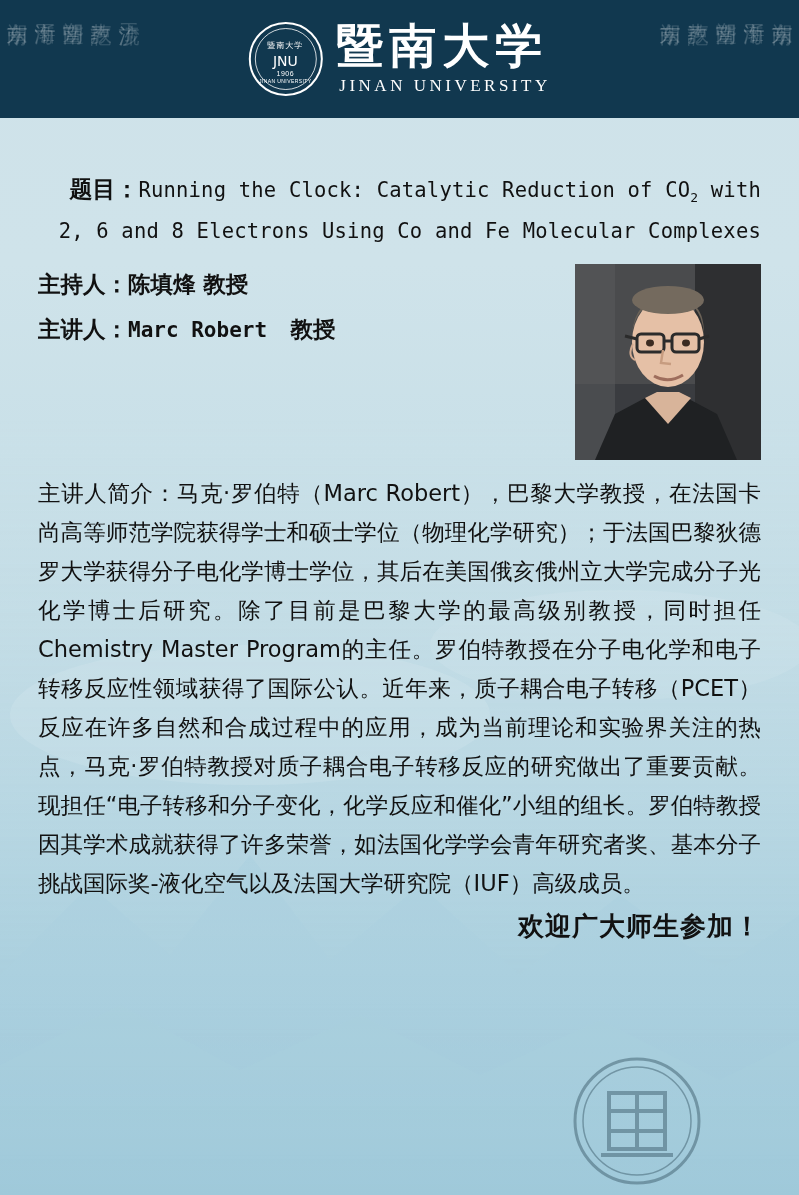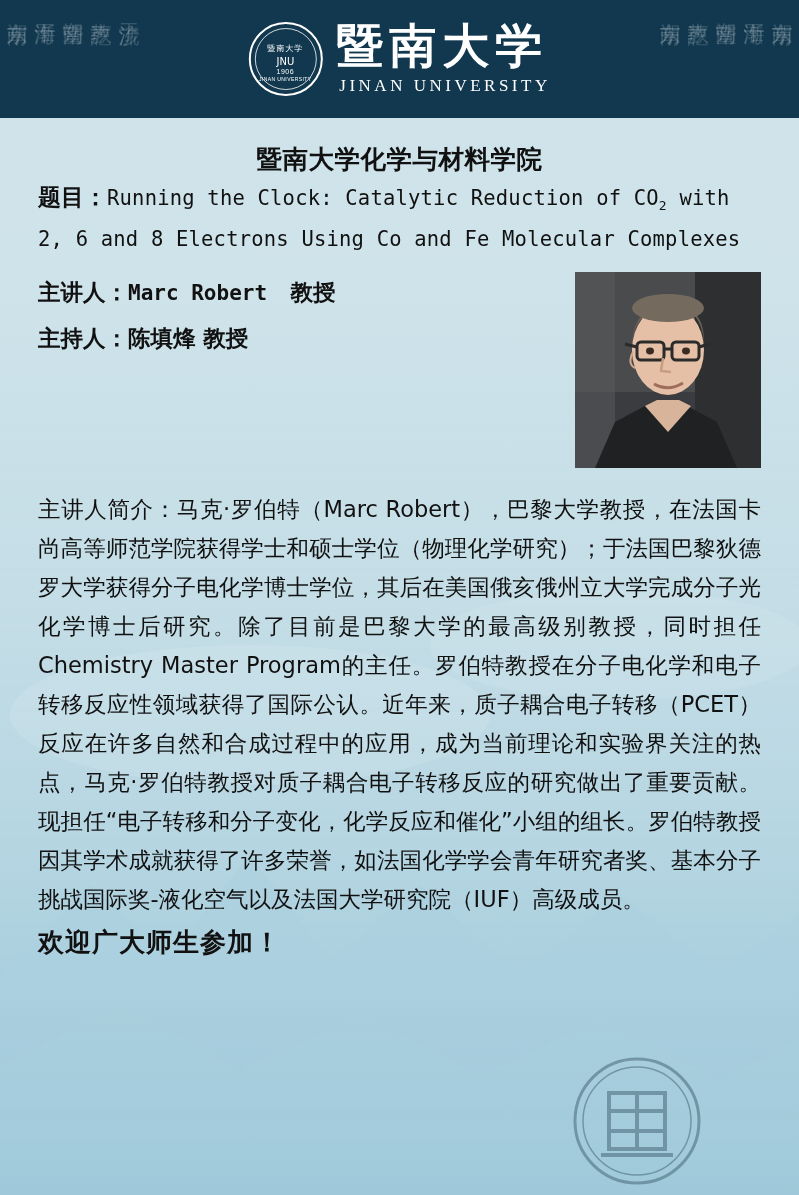--- a/index.html
+++ b/index.html
@@ -98,21 +98,21 @@
     border-radius: 50%;
     border: 1px solid rgba(255,255,255,0.8);
   }
   .logo-seal .seal-top {
     font-size: 8px;
     letter-spacing: 1px;
     margin-top: 6px;
     font-family: "DejaVu Sans", sans-serif;
   }
   .logo-seal .seal-mid {
-    font-size: 10px;
+    font-size: 14px;
     margin: 2px 0 1px;
     font-family: "DejaVu Sans", sans-serif;
   }
   .logo-seal .seal-year {
     font-size: 7px;
     letter-spacing: 0.5px;
   }
   .logo-seal .seal-bottom {
     font-size: 5.5px;
     letter-spacing: 0.4px;
@@ -147,24 +147,25 @@
     font-family: "DejaVu Sans", sans-serif;
     font-weight: bold;
     color: #111;
     font-size: 25.5px;
     line-height: 38px;
     letter-spacing: 0.5px;
   }
   .org-title .line2 { display: block; }
 
   .topic {
-    margin-top: 3px;
+    margin-top: 33px;
     font-size: 23px;
     line-height: 33px;
     color: #111;
+    text-align: right;
   }
   .topic .lbl {
     font-family: "DejaVu Sans", sans-serif;
     font-weight: bold;
   }
   .topic .en {
     font-family: "DejaVu Sans Mono", monospace;
     font-size: 20.5px;
     letter-spacing: 0.2px;
   }
@@ -194,33 +195,33 @@
     line-height: 45px;
     white-space: nowrap;
   }
   .meta-row .val-mono {
     font-family: "DejaVu Sans Mono", monospace;
     font-weight: bold;
     font-size: 21px;
   }
 
   .bio {
-    margin-top: 24px;
+    margin-top: 16px;
     font-family: "DejaVu Sans", sans-serif;
     font-size: 22.5px;
     line-height: 39px;
     color: #111;
     text-align: justify;
     text-justify: inter-ideograph;
     letter-spacing: 0px;
   }
 
   .welcome {
     margin-top: 6px;
-    text-align: left;
+    text-align: right;
     font-family: "DejaVu Sans", sans-serif;
     font-weight: bold;
     font-size: 26px;
     color: #111;
     letter-spacing: 1px;
   }
 
   
   .watermark {
     position: absolute;
@@ -288,21 +289,20 @@
       <div class="title-block">
         <div class="cn-name">暨南大学</div>
         <div class="en-name">JINAN UNIVERSITY</div>
       </div>
     </div>
   </div>
 
   <div class="content">
 
     <div class="org-title">
-      <span>暨南大学化学与材料学院</span>
     </div>
 
     <div class="topic">
       <span class="lbl">题目：</span><span class="en"><span>Running the Clock: Catalytic Reduction of CO</span><sub>2</sub><span> with 2, 6 and 8 Electrons Using Co and Fe Molecular Complexes</span></span>
     </div>
 
     <div class="meta-wrap">
 
       <div class="portrait">
         <svg viewBox="0 0 186 196" preserveAspectRatio="xMidYMid slice">
@@ -322,25 +322,25 @@
           <line x1="124" y1="75" x2="134" y2="72" stroke="#2b2b2b" stroke-width="3"></line>
           <ellipse cx="75" cy="79" rx="4" ry="3.4" fill="#3a2b22"></ellipse>
           <ellipse cx="111" cy="79" rx="4" ry="3.4" fill="#3a2b22"></ellipse>
           <path d="M88 86 L86 99 L96 100" fill="none" stroke="#c79c80" stroke-width="2.4"></path>
           <path d="M79 112 Q93 120 108 111" fill="none" stroke="#9e6d5c" stroke-width="3"></path>
           <path d="M58 80 Q52 92 60 96" fill="none" stroke="#d3ab91" stroke-width="2"></path>
         </svg>
       </div>
 
       <div class="meta-row">
+        <span>主持人：</span><span>陈填烽 教授</span>
+      </div>
+
+      <div class="meta-row">
         <span>主讲人：</span><span class="val-mono">Marc Robert</span>&nbsp;&nbsp;&nbsp;<span>教授</span>
-      </div>
-
-      <div class="meta-row">
-        <span>主持人：</span><span>陈填烽 教授</span>
       </div>
 
 
 
     </div>
 
     <div class="bio">主讲人简介：马克·罗伯特（Marc Robert），巴黎大学教授，在法国卡尚高等师范学院获得学士和硕士学位（物理化学研究）；于法国巴黎狄德罗大学获得分子电化学博士学位，其后在美国俄亥俄州立大学完成分子光化学博士后研究。除了目前是巴黎大学的最高级别教授，同时担任Chemistry Master Program的主任。罗伯特教授在分子电化学和电子转移反应性领域获得了国际公认。近年来，质子耦合电子转移（PCET）反应在许多自然和合成过程中的应用，成为当前理论和实验界关注的热点，马克·罗伯特教授对质子耦合电子转移反应的研究做出了重要贡献。现担任“电子转移和分子变化，化学反应和催化”小组的组长。罗伯特教授因其学术成就获得了许多荣誉，如法国化学学会青年研究者奖、基本分子挑战国际奖-液化空气以及法国大学研究院（IUF）高级成员。</div>
 
     <div class="welcome">欢迎广大师生参加！</div>
 

